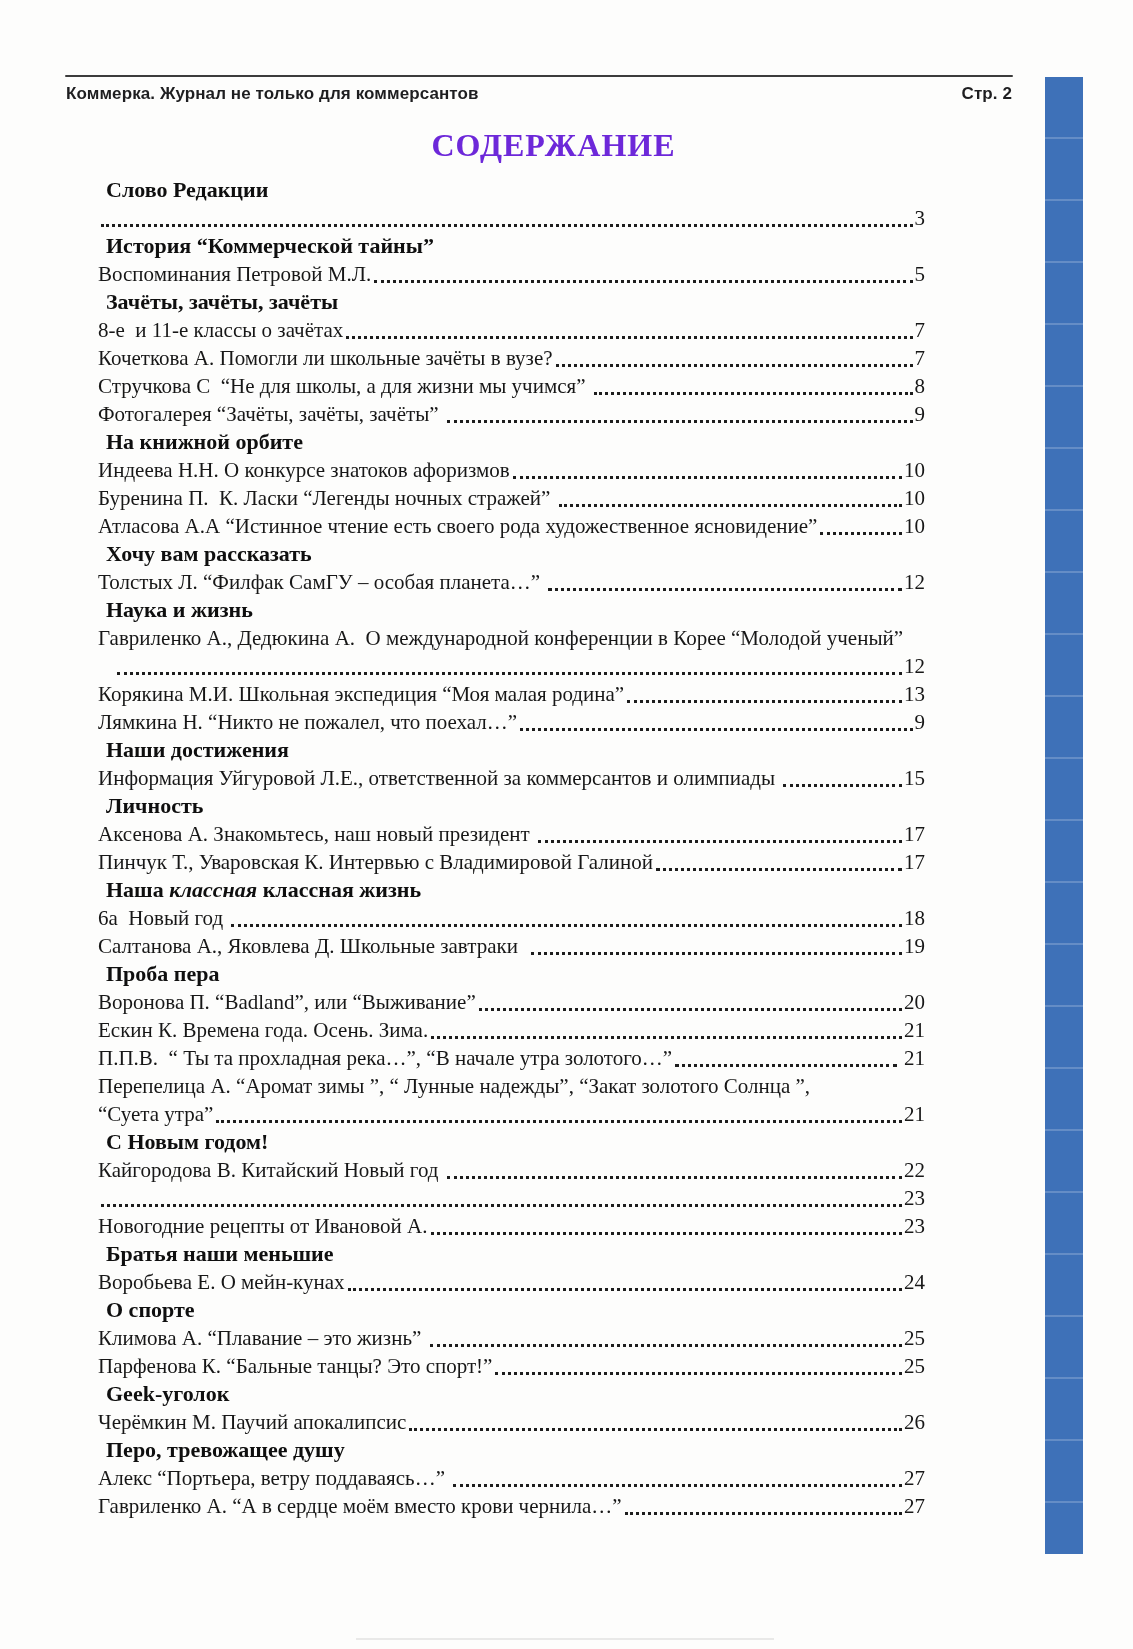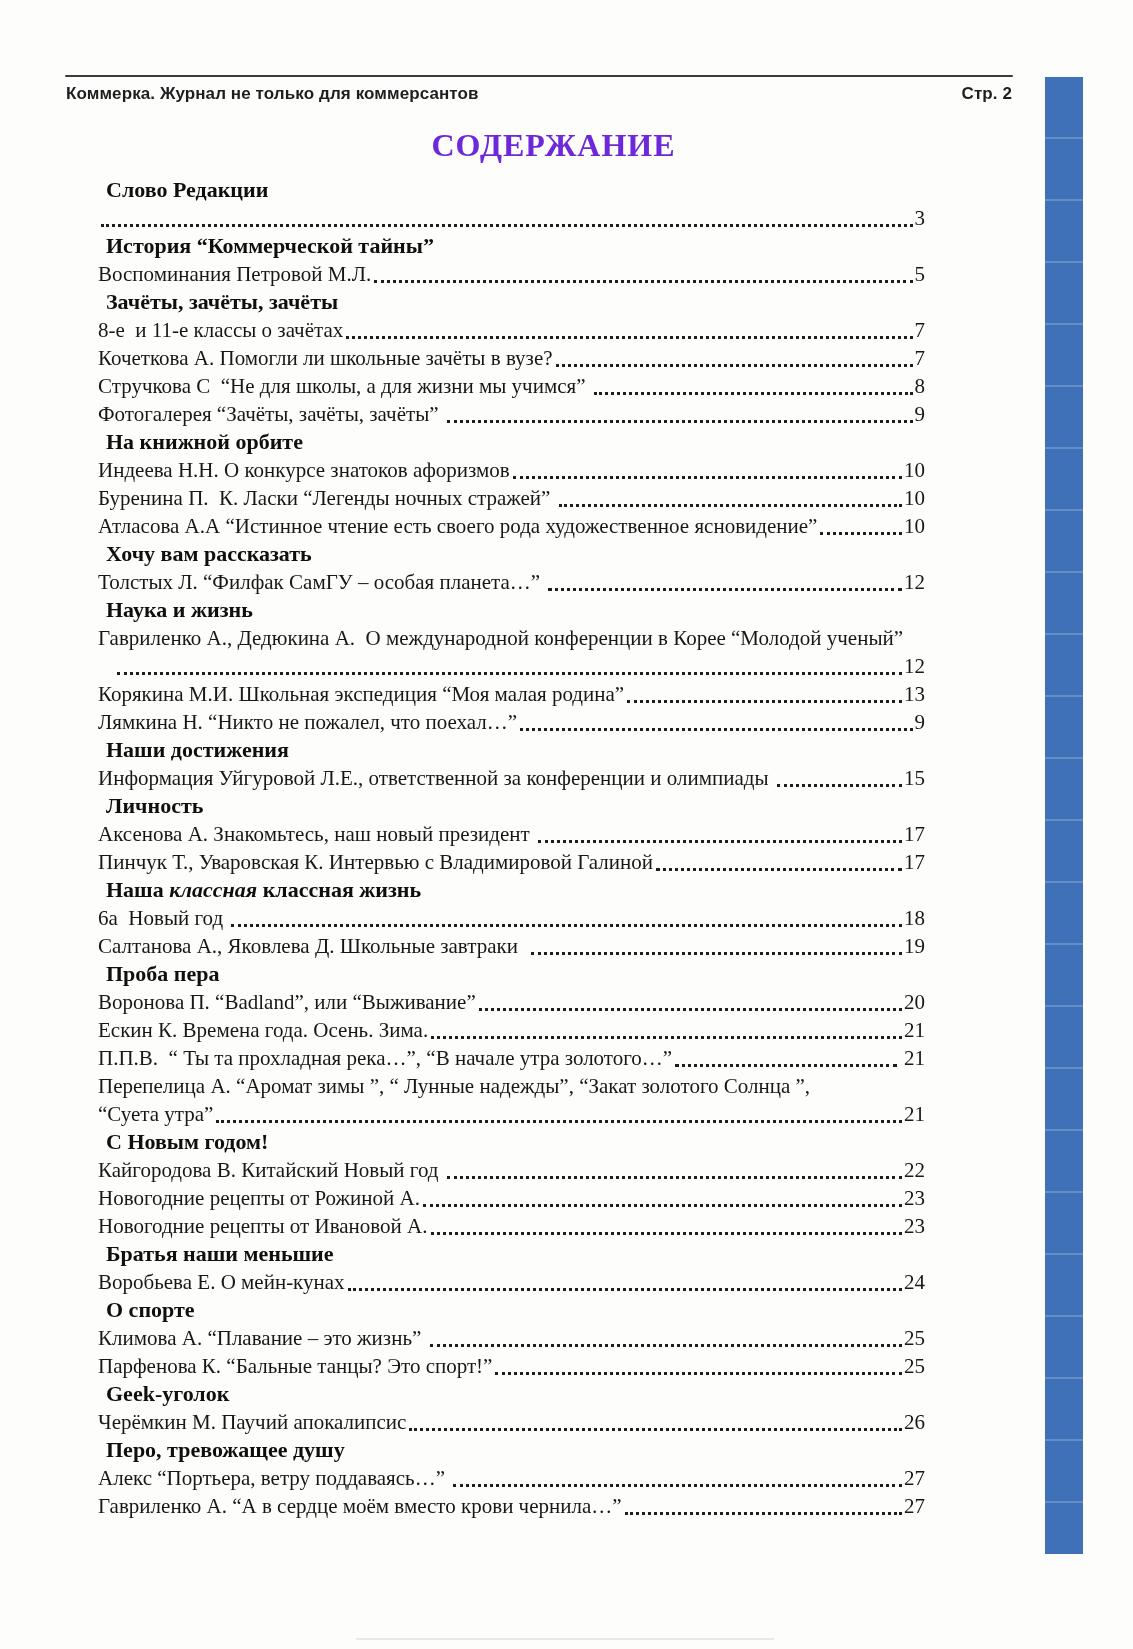--- a/index.html
+++ b/index.html
@@ -155,21 +155,21 @@
           <span class="leader"></span>
           <span class="pg">13</span>
         </div>
         <div class="entry">
           <span class="t">Лямкина Н. “Никто не пожалел, что поехал…”</span>
           <span class="leader"></span>
           <span class="pg">9</span>
         </div>
         <div class="sec-heading"><span>Наши достижения</span></div>
         <div class="entry">
-          <span class="t">Информация Уйгуровой Л.Е., ответственной за конференции и олимпиады </span>
+          <span class="t">Информация Уйгуровой Л.Е., ответственной за коммерсантов и олимпиады </span>
           <span class="leader"></span>
           <span class="pg">15</span>
         </div>
         <div class="sec-heading"><span>Личность</span></div>
         <div class="entry">
           <span class="t">Аксенова А. Знакомьтесь, наш новый президент </span>
           <span class="leader"></span>
           <span class="pg">17</span>
         </div>
         <div class="entry">
@@ -212,21 +212,20 @@
           <span class="leader"></span>
           <span class="pg">21</span>
         </div>
         <div class="sec-heading"><span>С Новым годом!</span></div>
         <div class="entry">
           <span class="t">Кайгородова В. Китайский Новый год </span>
           <span class="leader"></span>
           <span class="pg">22</span>
         </div>
         <div class="entry">
-          <span class="t">Новогодние рецепты от Рожиной А.</span>
           <span class="leader"></span>
           <span class="pg">23</span>
         </div>
         <div class="entry">
           <span class="t">Новогодние рецепты от Ивановой А.</span>
           <span class="leader"></span>
           <span class="pg">23</span>
         </div>
         <div class="sec-heading"><span>Братья наши меньшие</span></div>
         <div class="entry">

